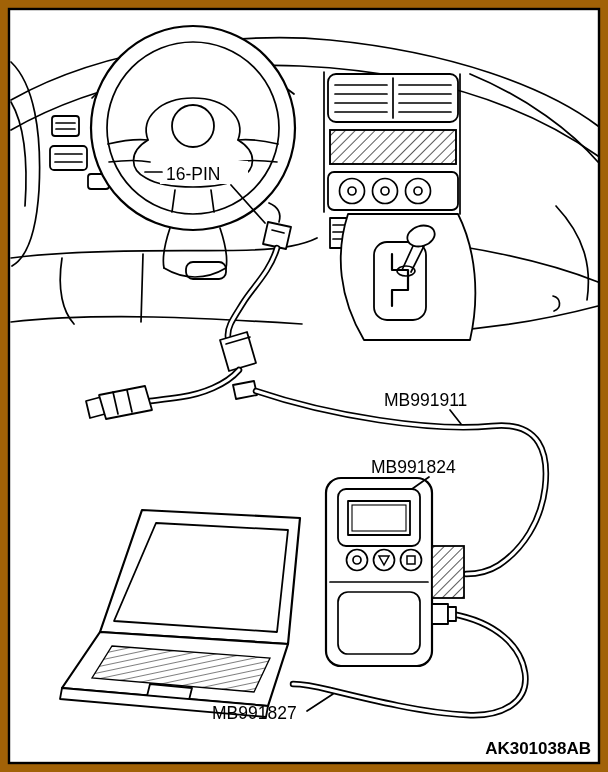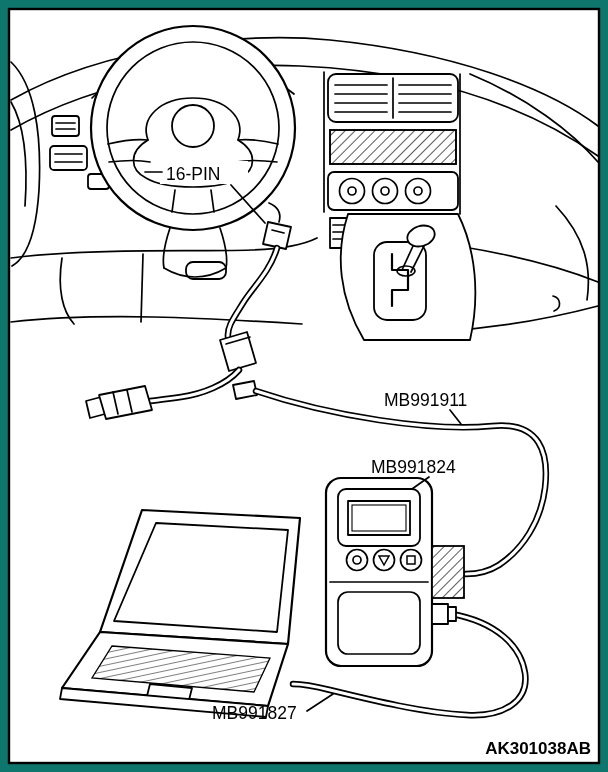--- a/index.html
+++ b/index.html
@@ -1,16 +1,16 @@
 <!DOCTYPE html>
 <html><head>
 <meta charset="utf-8">
 <style>
   html,body{margin:0;padding:0;background:#e8e8e8;}
-  .page{width:608px;height:772px;background:#0f766e;position:relative;margin:0 auto;
+  .page{width:608px;height:772px;background:#a16207;position:relative;margin:0 auto;
         font-family:"Liberation Sans",sans-serif;}
   svg{display:block;}
   .ln{fill:none;stroke:#000;stroke-width:1.7;stroke-linecap:round;stroke-linejoin:round;}
   .ln2{fill:none;stroke:#000;stroke-width:2.2;stroke-linecap:round;stroke-linejoin:round;}
   .fillw{fill:#fff;stroke:#000;stroke-width:1.8;stroke-linejoin:round;}
   .fillw2{fill:#fff;stroke:#000;stroke-width:2.2;stroke-linejoin:round;}
   .cable-o{fill:none;stroke:#000;stroke-width:6.5;stroke-linecap:round;}
   .cable-i{fill:none;stroke:#fff;stroke-width:3.1;stroke-linecap:round;}
   .lbl{font-family:"Liberation Sans",sans-serif;font-size:17.5px;fill:#000;}
   .code{font-family:"Liberation Sans",sans-serif;font-size:17px;font-weight:bold;fill:#000;}

